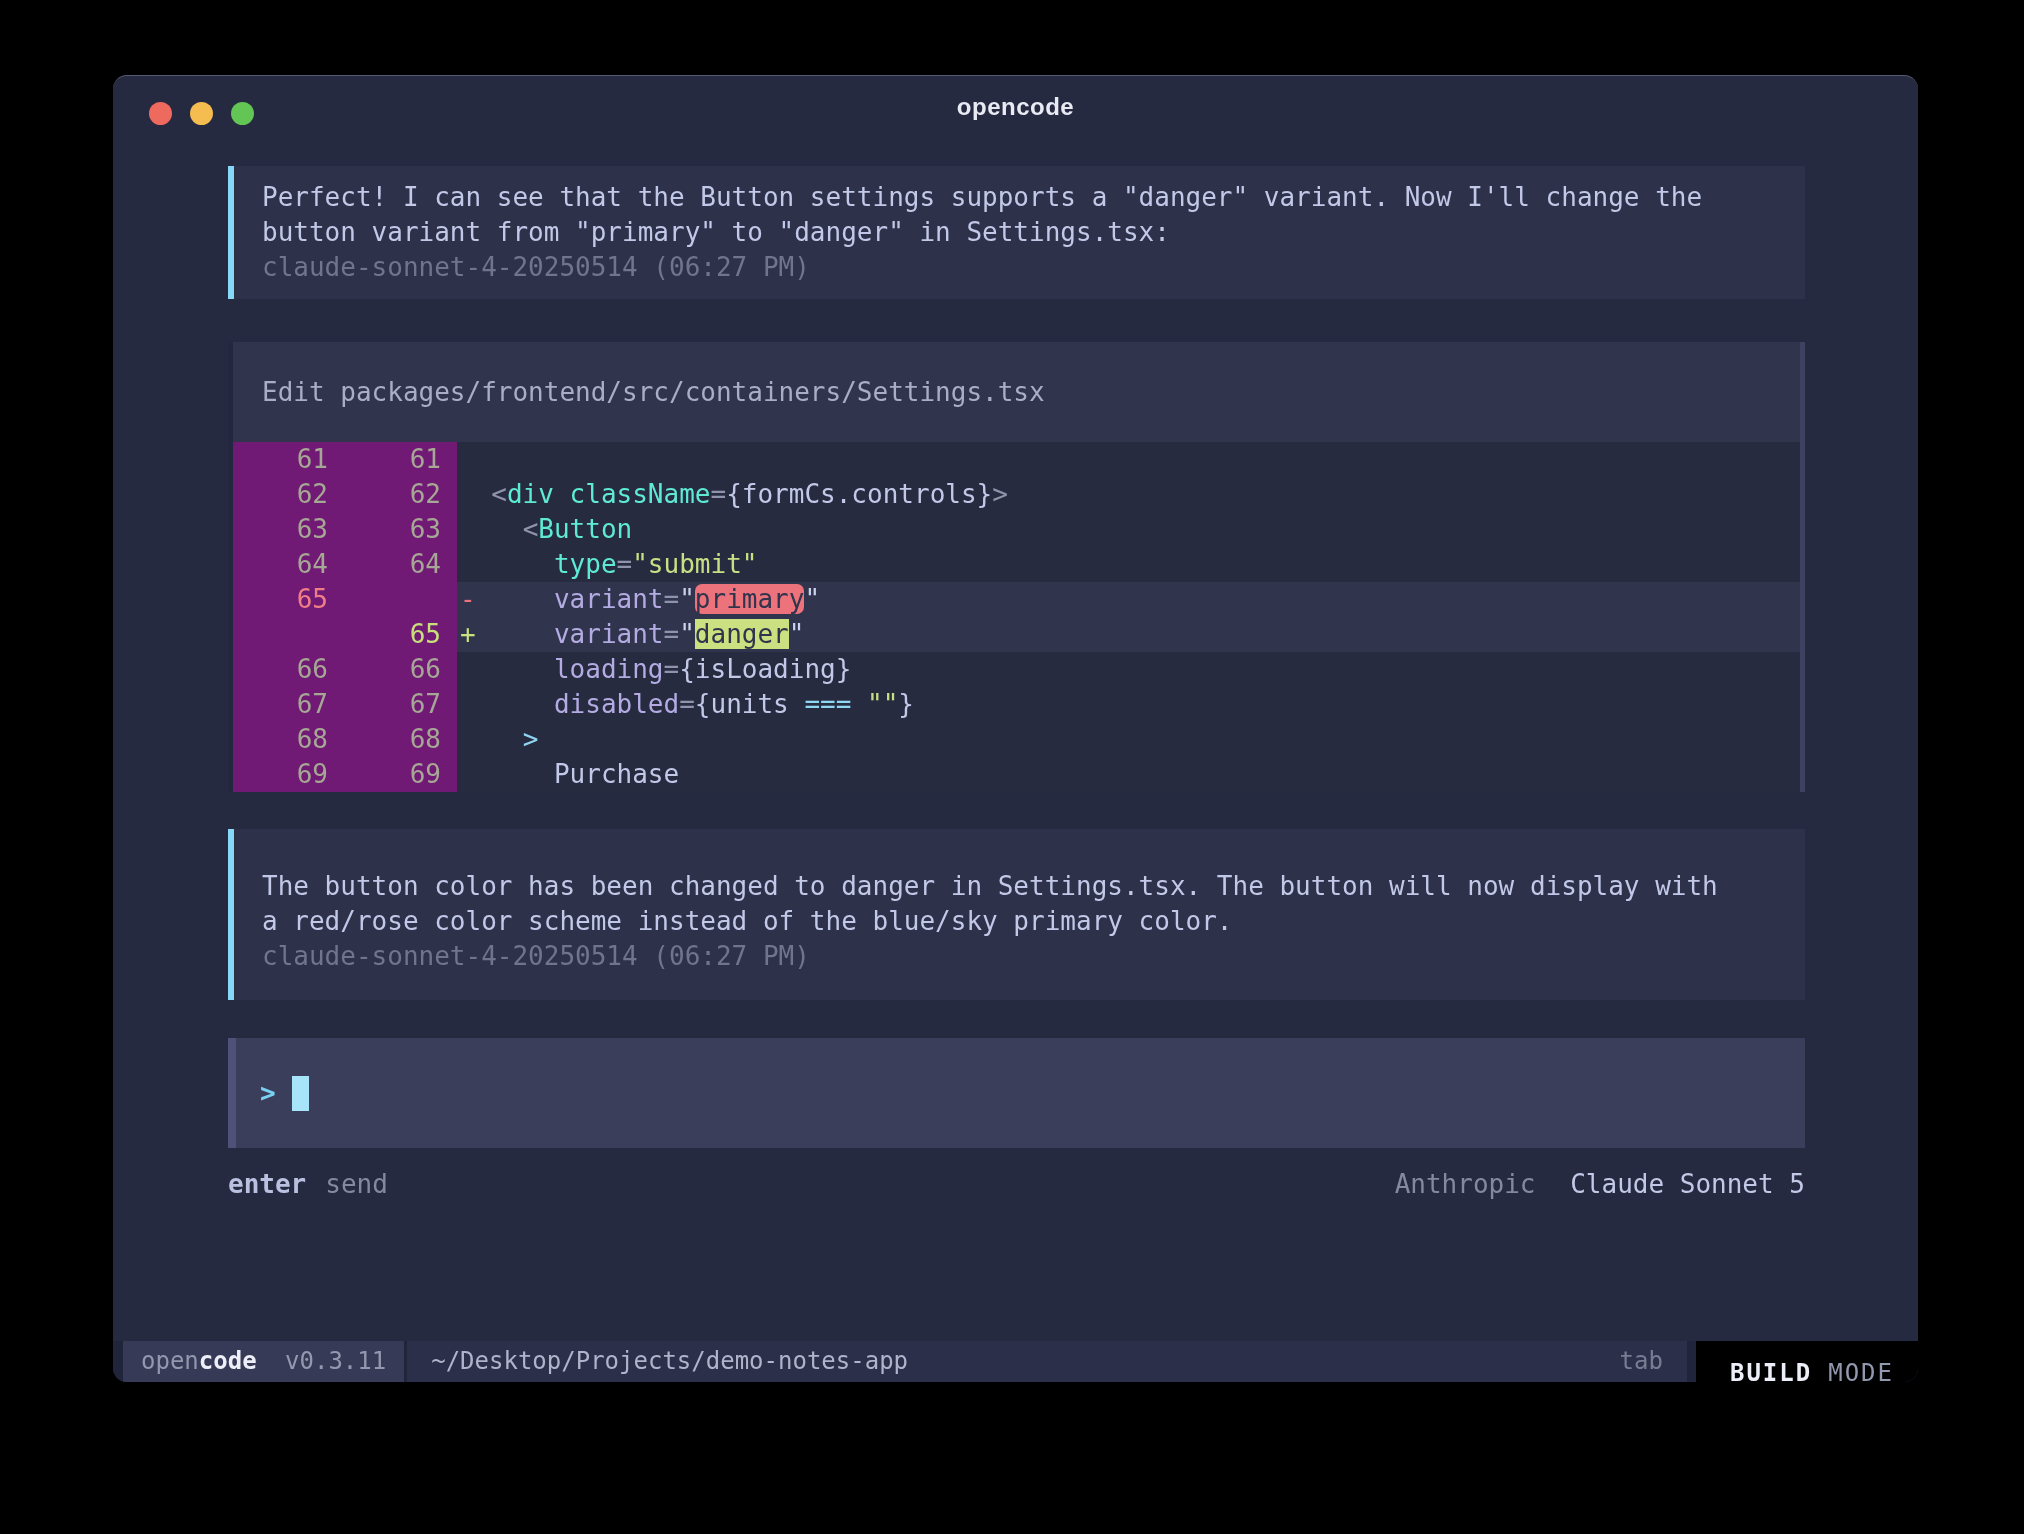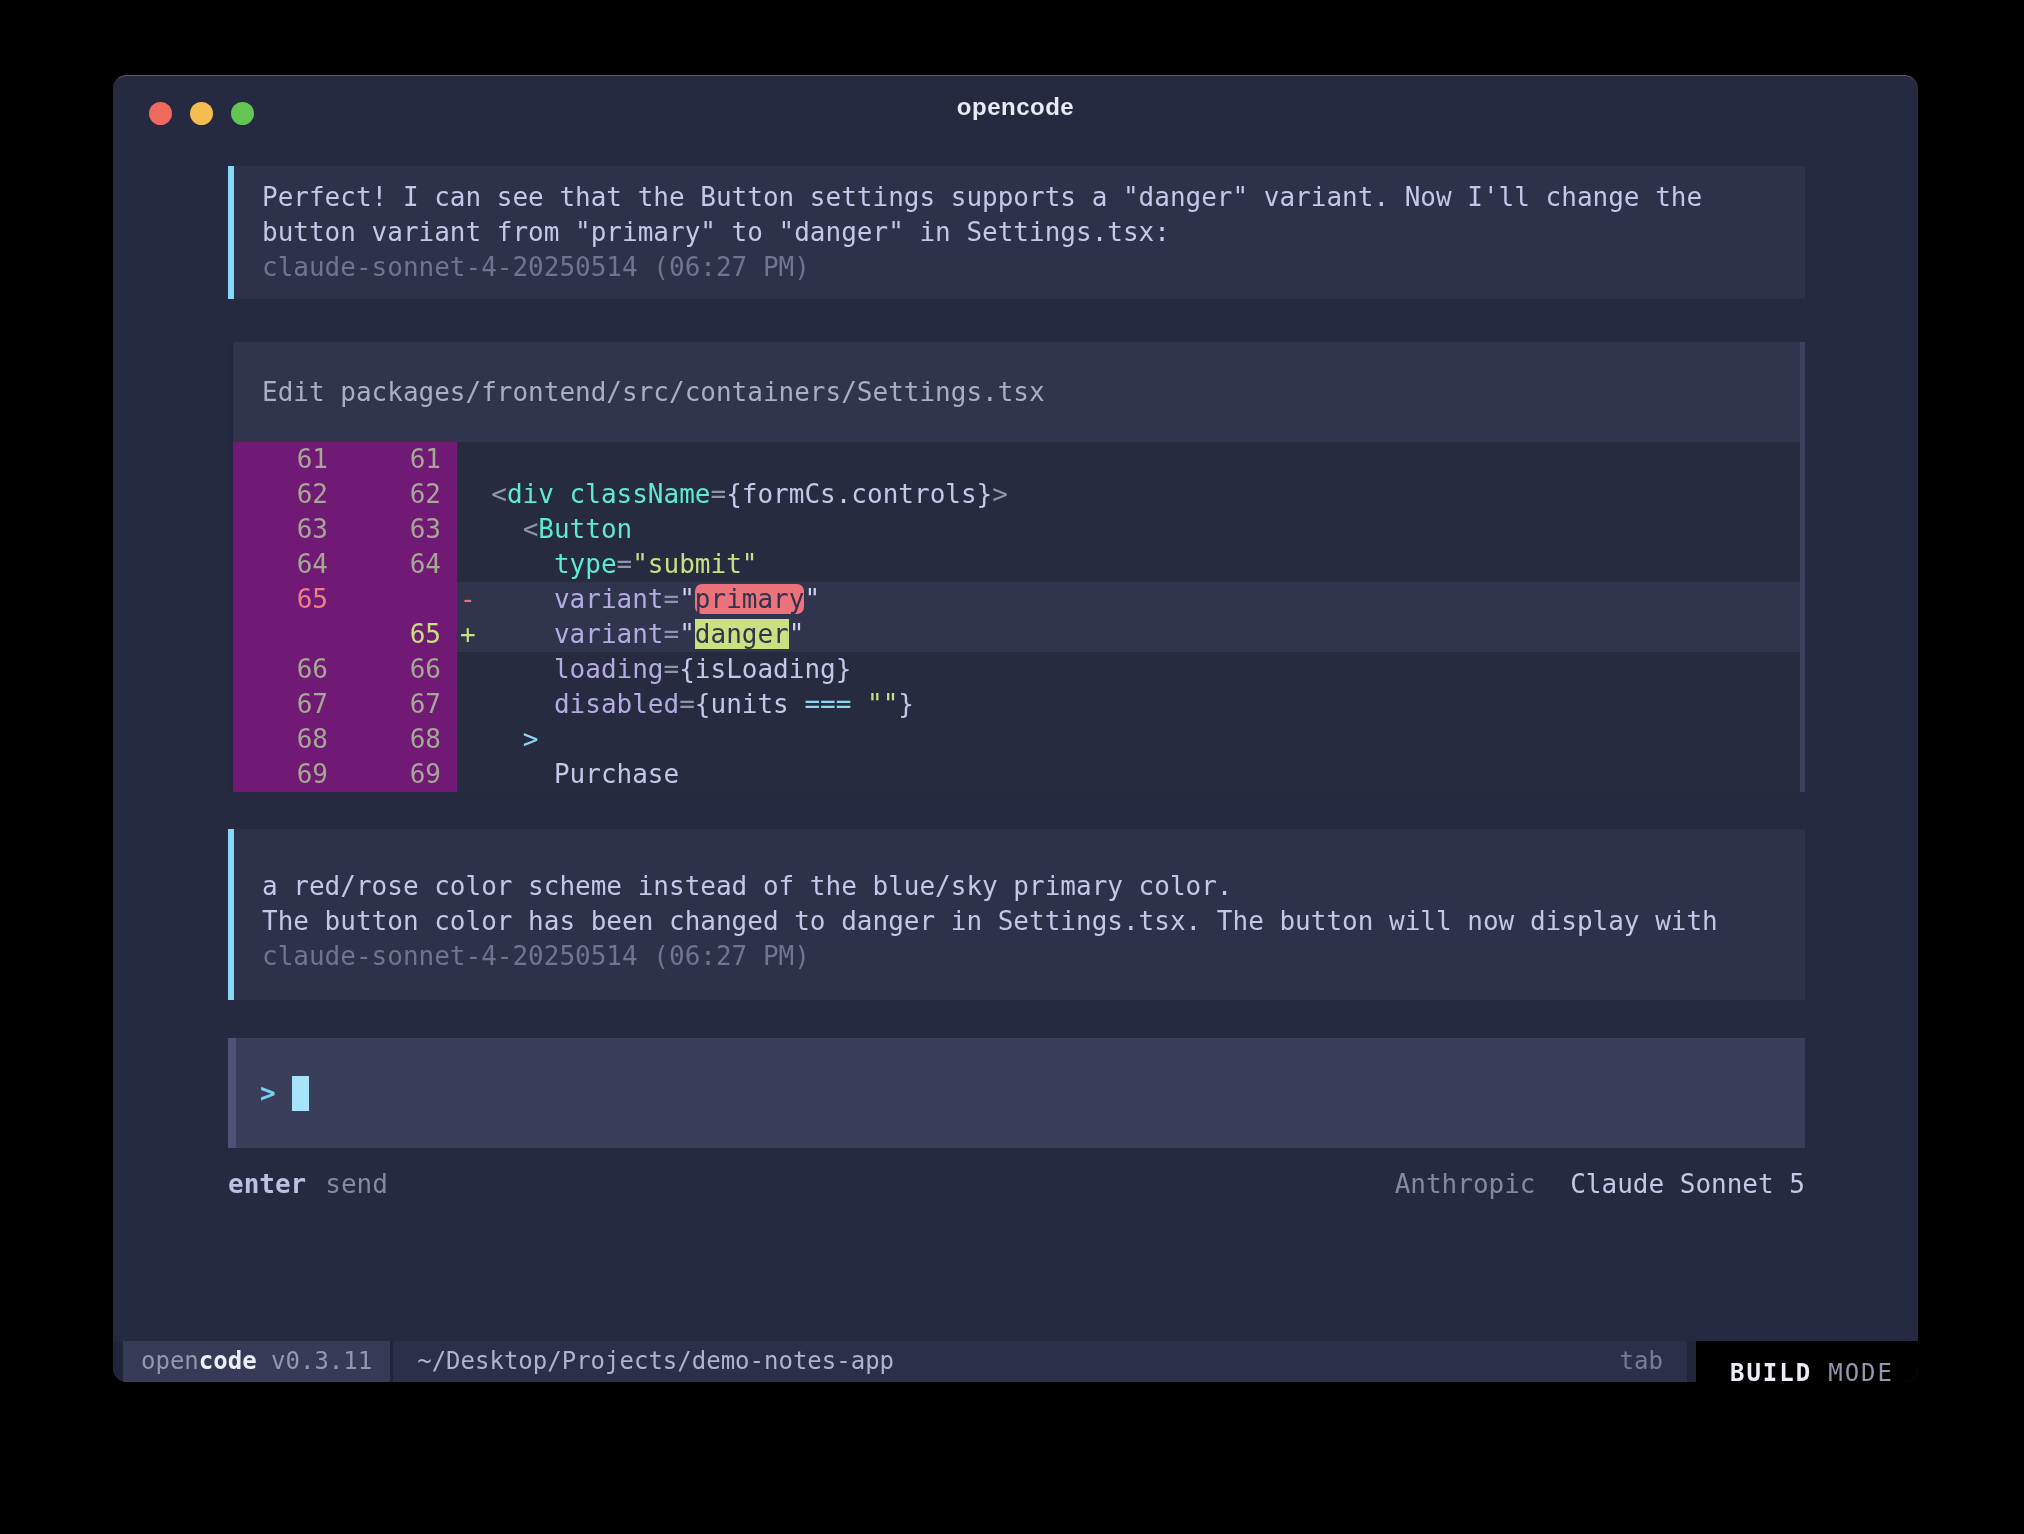--- a/index.html
+++ b/index.html
@@ -79,21 +79,21 @@
   .model-provider { color:#84899e; }
   .model-name { color:#c2c9e6; margin-left:19px; }
 
   
   .statusbar { position:absolute; left:0; right:0; bottom:0; height:41px; background:#21253c;
                border-radius:0 0 14px 14px; display:flex; align-items:stretch; font-size:24px; line-height:41px; overflow:hidden; }
   .sb-gap { width:10px; flex:none; }
   .sb-chip { background:#363a56; padding:0 18px; flex:none; }
   .sb-brand-open { color:#9298ae; }
   .sb-brand-code { color:#eceef8; font-weight:bold; }
-  .sb-version { color:#9298ae; margin-left:0; }
+  .sb-version { color:#9298ae; margin-left:14px; }
   .sb-mid { flex:1; background:#2b2f49; display:flex; padding:0 24px; margin-left:3px; }
   .sb-path { color:#aeb4ca; }
   .sb-tab { margin-left:auto; color:#787d94; }
   .sb-gap2 { width:9px; flex:none; }
   .sb-mode { background:#000000; padding:12px 24px 0 34px; flex:none; }
   .sb-mode-bold { color:#eceef8; font-weight:bold; letter-spacing:2px; }
   .sb-mode-rest { color:#9298ae; margin-left:16px; letter-spacing:2px; }
 </style>
 </head>
 <body>
@@ -168,22 +168,22 @@
           </div>
           <div class="diff-row ctx">
             <div class="gut old">69</div>
             <div class="gut new">69</div>
             <div class="code"><span class="marker"> </span><span class="tk-plain">     </span><span class="tk-plain">Purchase</span></div>
           </div>
         </div>
     </div>
 
     <div class="msg tall">
+      <div class="line">The button color has been changed to danger in Settings.tsx. The button will now display with</div>
       <div class="line">a red/rose color scheme instead of the blue/sky primary color.</div>
-      <div class="line">The button color has been changed to danger in Settings.tsx. The button will now display with</div>
       <div class="line meta">claude-sonnet-4-20250514 (06:27 PM)</div>
     </div>
 
     <div class="inputbox">
       <span class="prompt-char">&gt;</span>
         <span class="cursor"></span>
     </div>
 
     <div class="hints">
       <span class="hint-key">enter</span>

